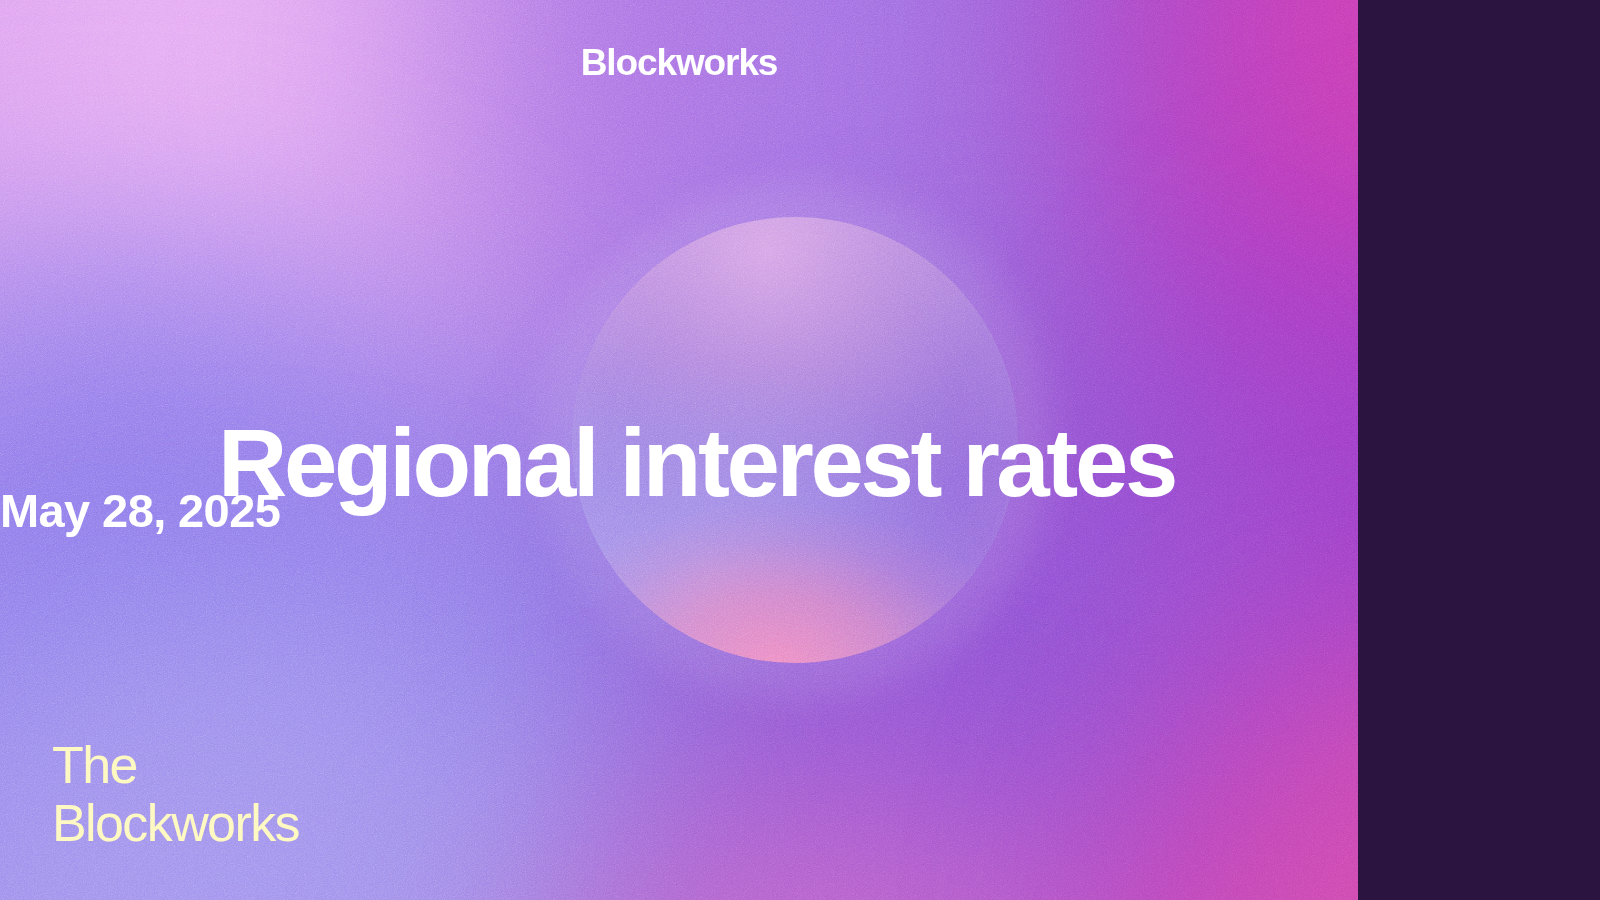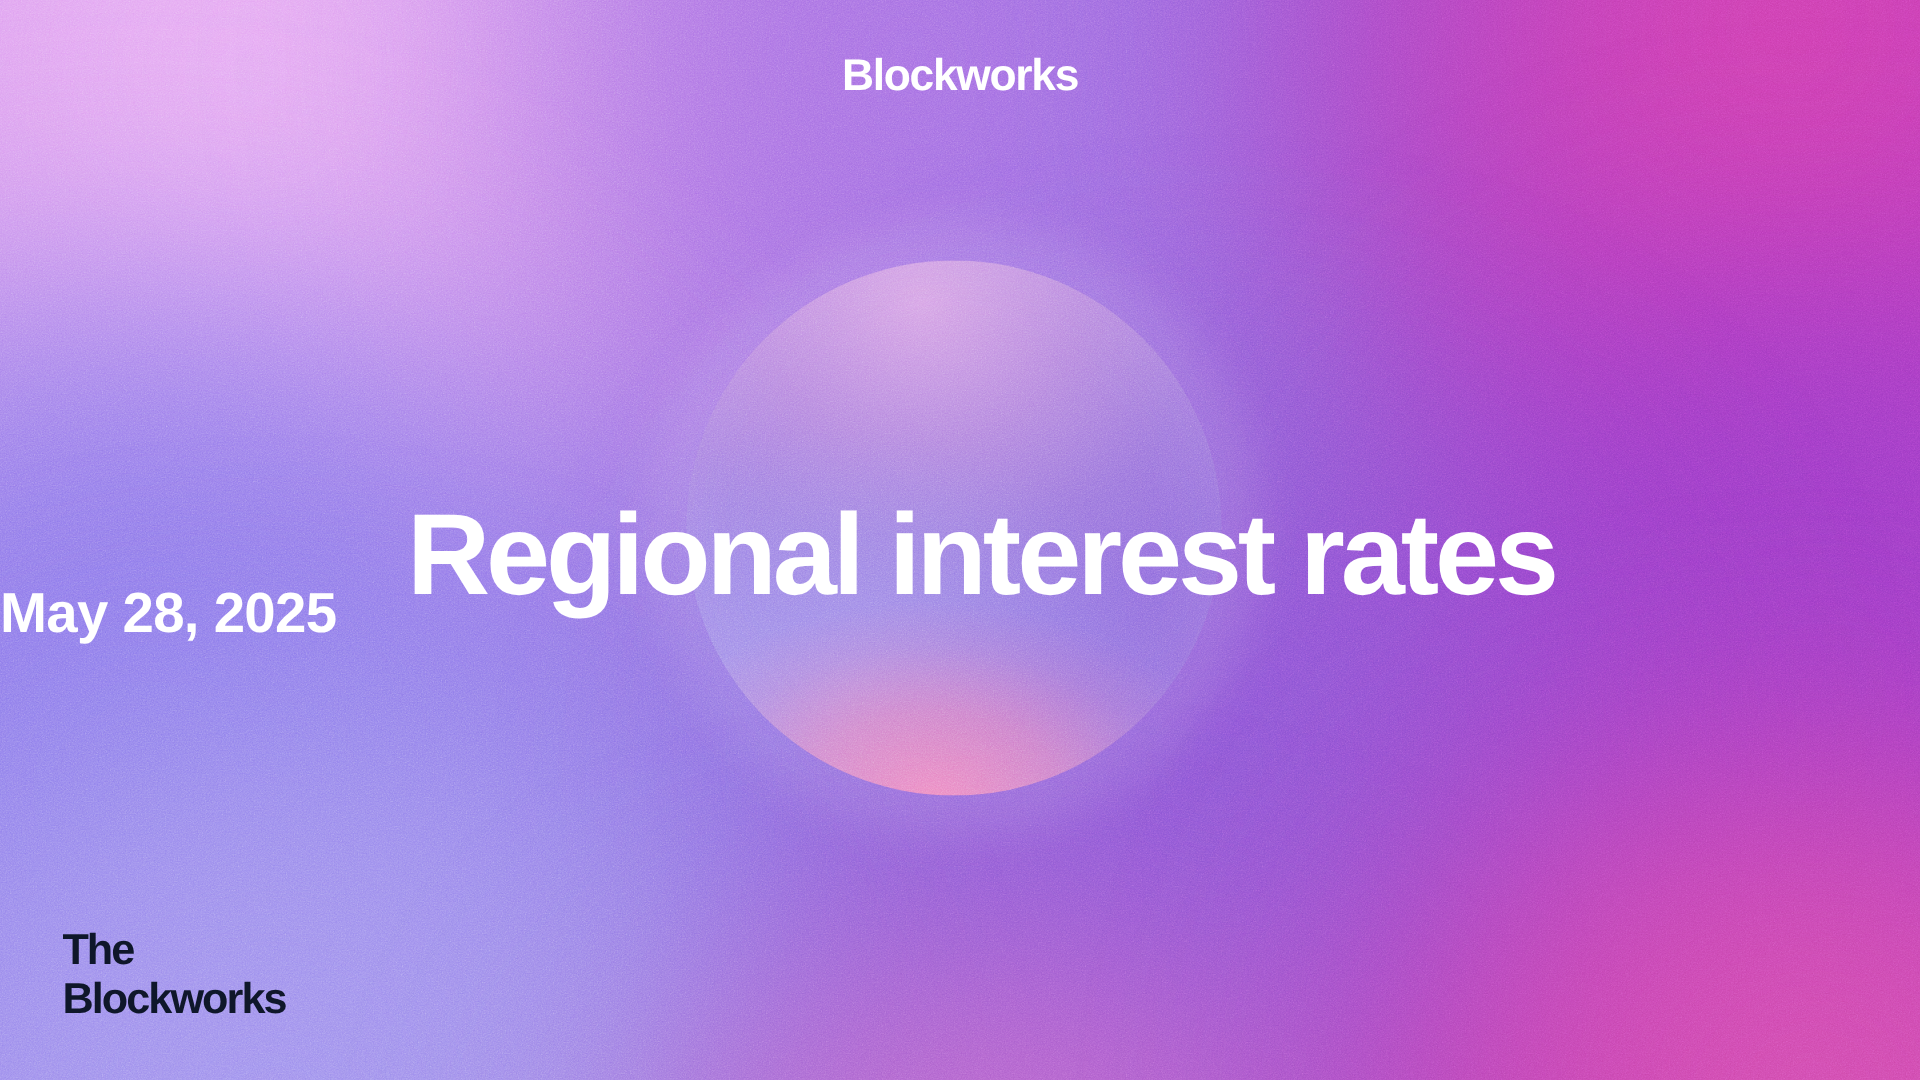--- a/index.html
+++ b/index.html
@@ -9,21 +9,21 @@
     background: #2b1540;
   }
   body {
     font-family: "Liberation Sans", sans-serif;
     -webkit-font-smoothing: antialiased;
   }
 
   
   #poster {
     position: relative;
-    width: 1600px;
+    width: 1358px;
     height: 900px;
     overflow: hidden;
     isolation: isolate;
     background-color: #8d5fd8;
   }
 
   
   .mesh {
     position: absolute;
     inset: 0;
@@ -245,23 +245,23 @@
     font-size: 47px;
     font-weight: 700;
     letter-spacing: -0.6px;
     line-height: 1.1;
   }
 
   .show-logo {
     position: absolute;
     left: 52px;
     bottom: 48px;
-    color: #0f172a;
-    font-size: 36px;
-    font-weight: 700;
+    color: #fef9c3;
+    font-size: 52px;
+    font-weight: 400;
     letter-spacing: -1.6px;
     line-height: 1.12;
   }
   .show-logo .line { display: block; }
 </style>
 </head>
 <body>
 
 <div id="poster">
 

